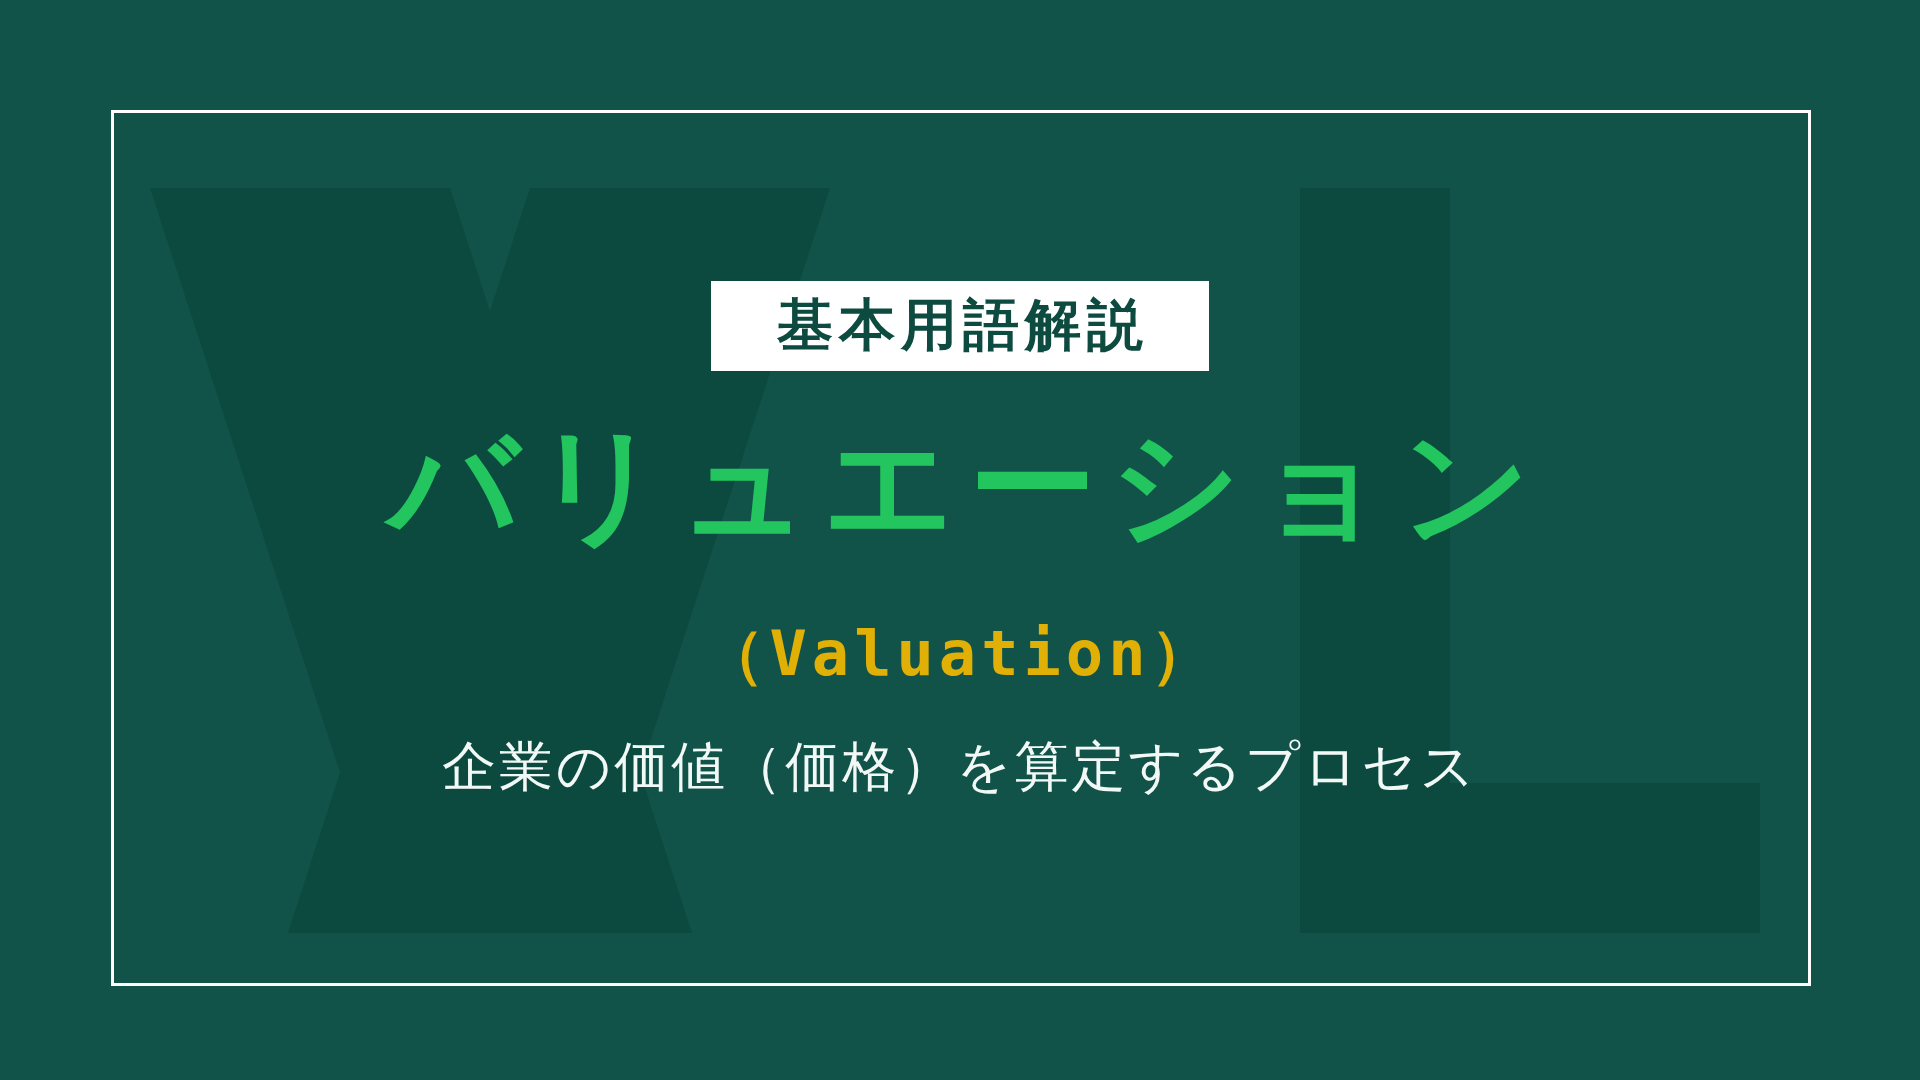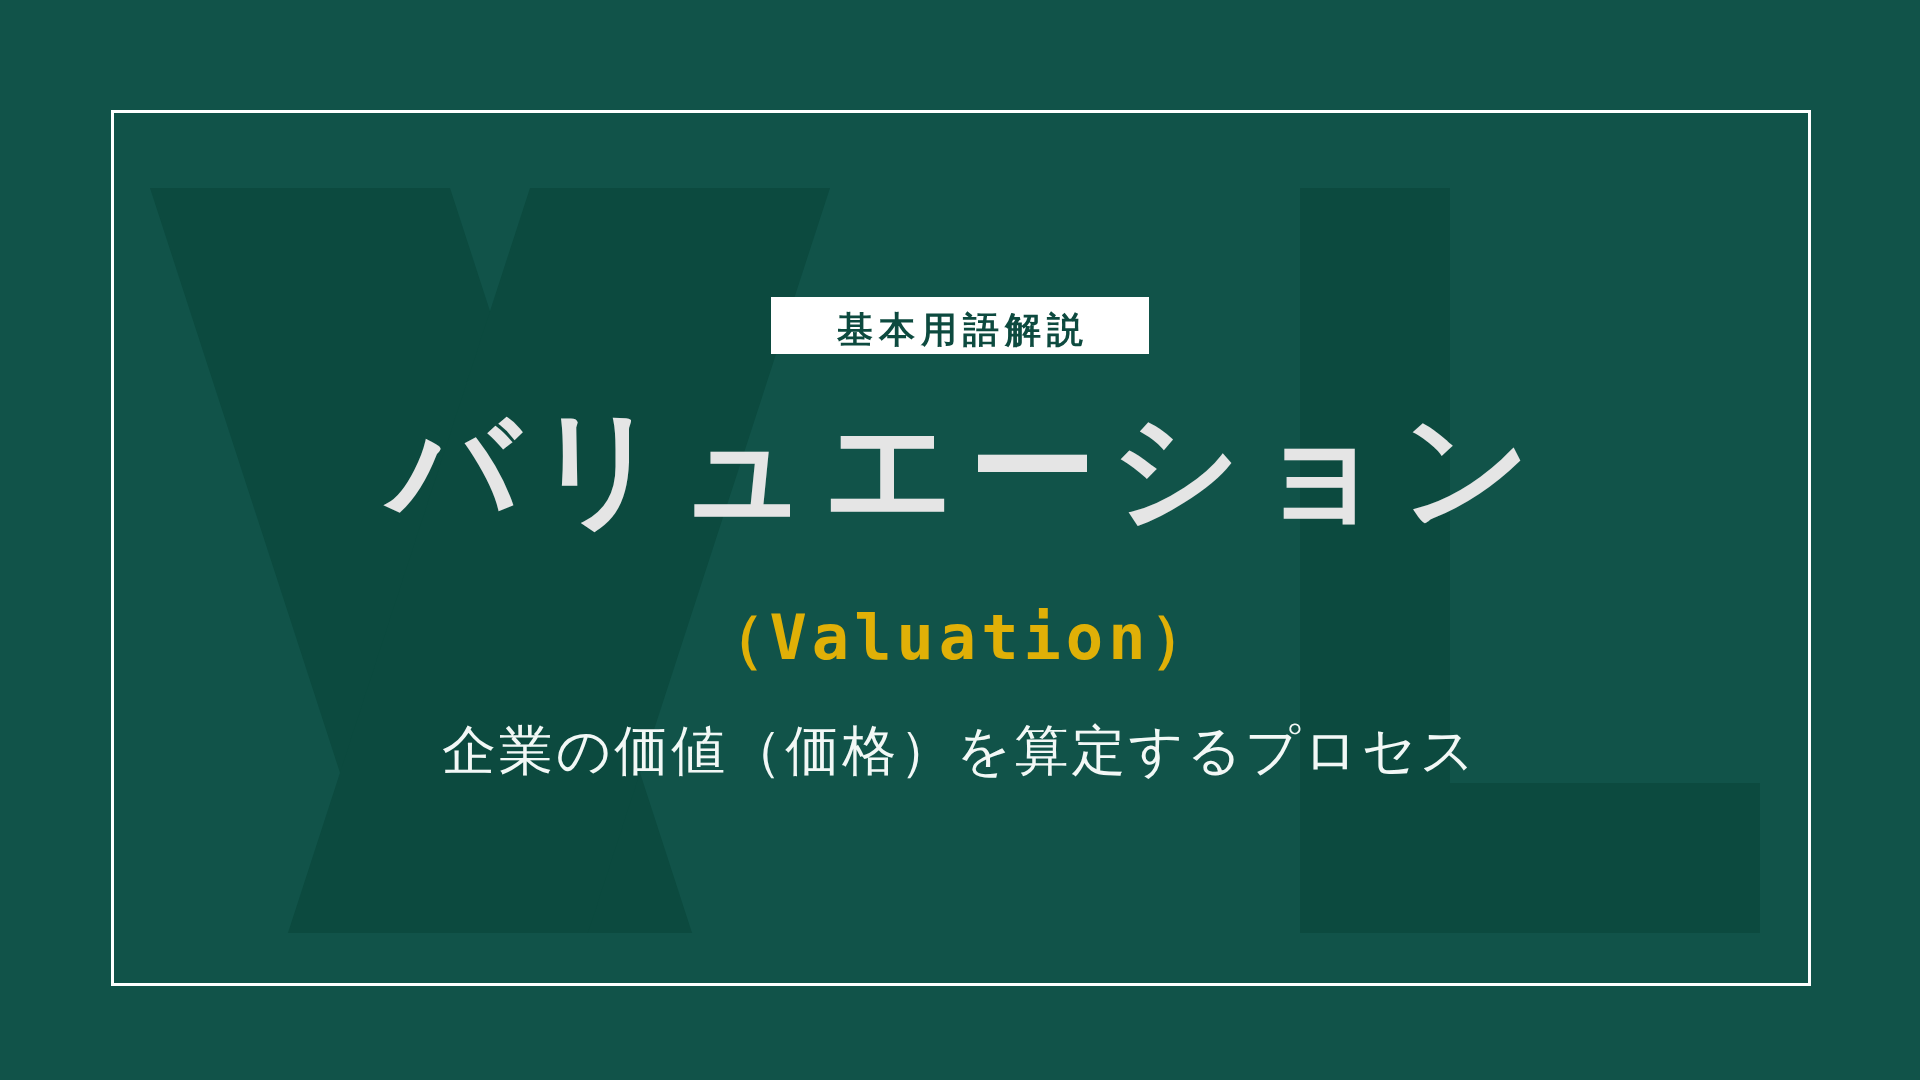--- a/index.html
+++ b/index.html
@@ -80,31 +80,31 @@
     inset: 0;
     display: flex;
     flex-direction: column;
     align-items: center;
     justify-content: center;
   }
 
   .badge {
     background: #ffffff;
     color: #0d4a3f;
-    font-size: 36px;
+    font-size: 56px;
     font-weight: bold;
     letter-spacing: 6px;
-    padding: 14px 60px 4px 66px;
+    padding: 14px 60px 16px 66px;
     line-height: 1.08;
     margin-bottom: 42px;
     white-space: nowrap;
   }
 
   .title {
-    color: #e5e5e5;
+    color: #22c55e;
     font-size: 128px;
     font-weight: bold;
     letter-spacing: 14px;
     line-height: 1.12;
     white-space: nowrap;
     margin: 0 0 16px 14px;
     text-align: center;
   }
 
   .subtitle {
@@ -119,20 +119,21 @@
     margin-top: 48px;
   }
 
   .caption {
     color: #f2f8f6;
     font-size: 54px;
     font-weight: 300;
     letter-spacing: 3px;
     line-height: 1.2;
     white-space: nowrap;
+    font-family: Liberation Serif, serif;
   }
 </style>
 </head>
 <body>
 
 <div id="slide">
 
   <div class="wm-layer">
     <div class="wm-v-left"></div>
     <div class="wm-v-right"></div>

